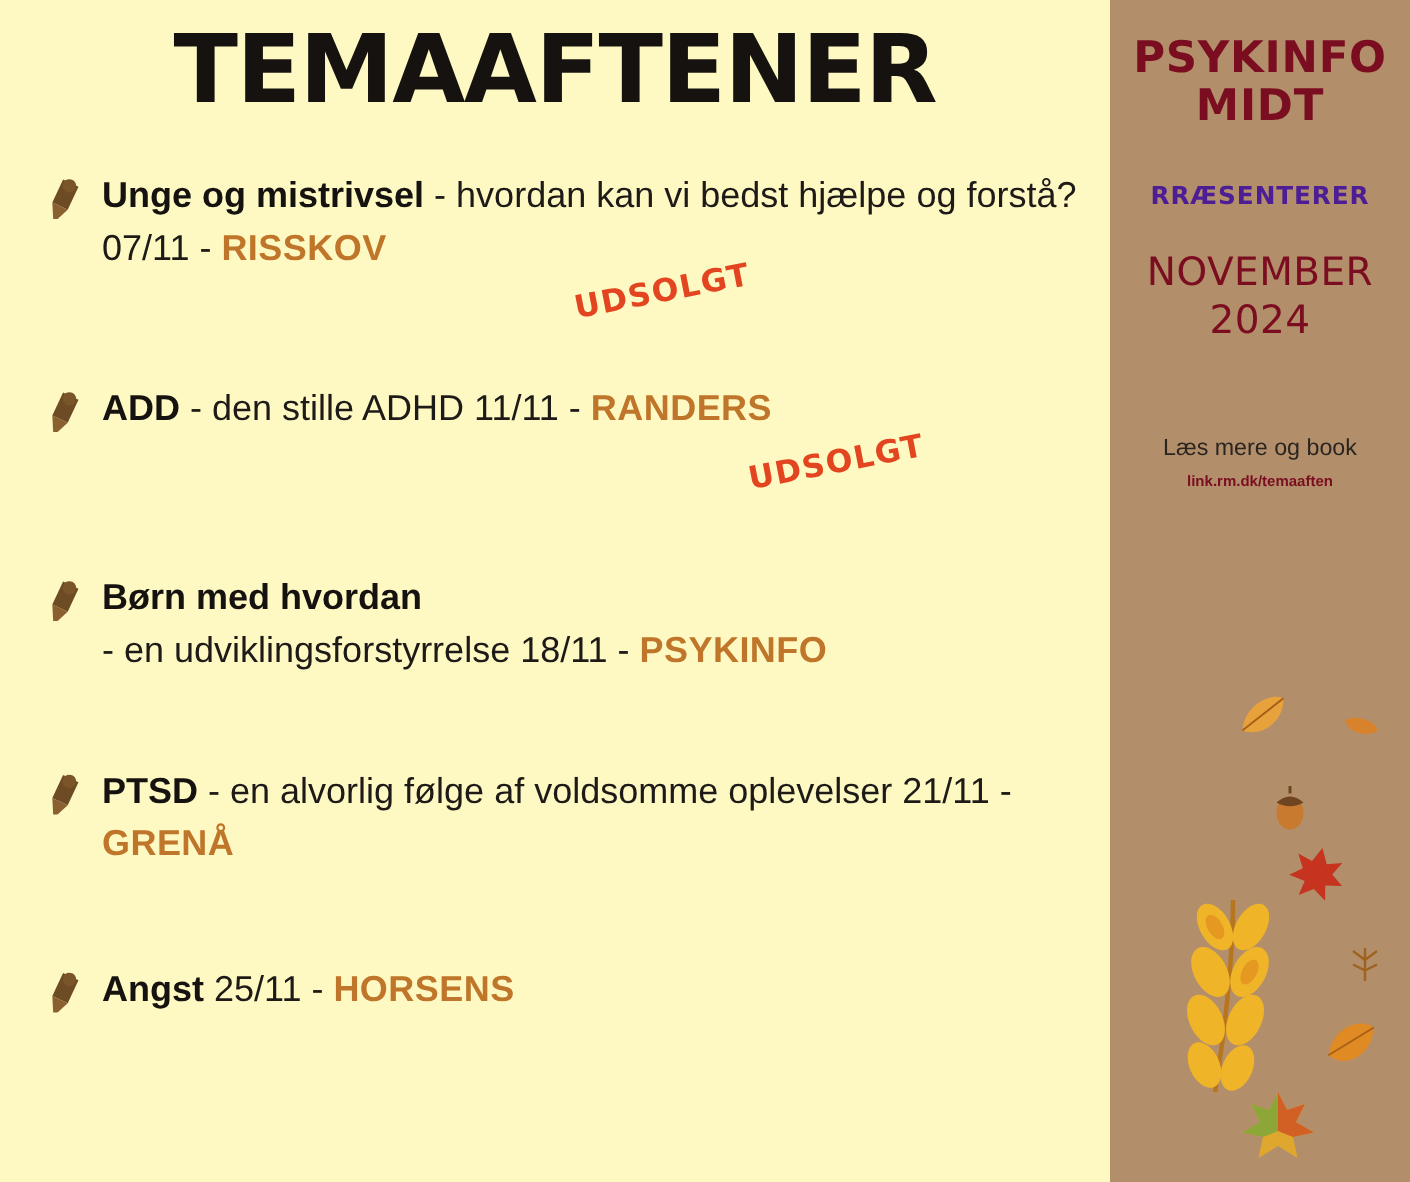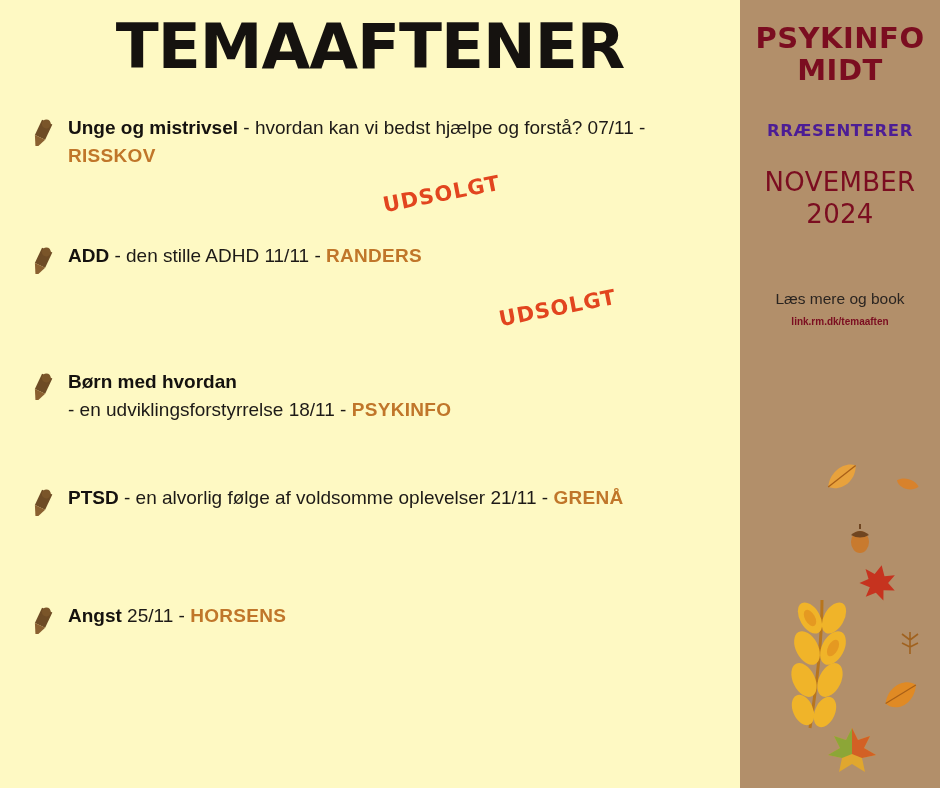--- a/index.html
+++ b/index.html
@@ -43,21 +43,21 @@
     margin-top: 34px;
   }
   .event {
     position: relative;
     padding-left: 68px;
     padding-right: 20px;
     min-height: 56px;
     margin-bottom: 64px;
   }
   .event .line {
-    font-size: 19px;
+    font-size: 24px;
     color: #1d1a17;
     line-height: 1.45;
   }
   .event .line b {
     font-weight: bold;
     color: #15120f;
   }
   .place {
     color: #c0762a;
     font-weight: bold;

